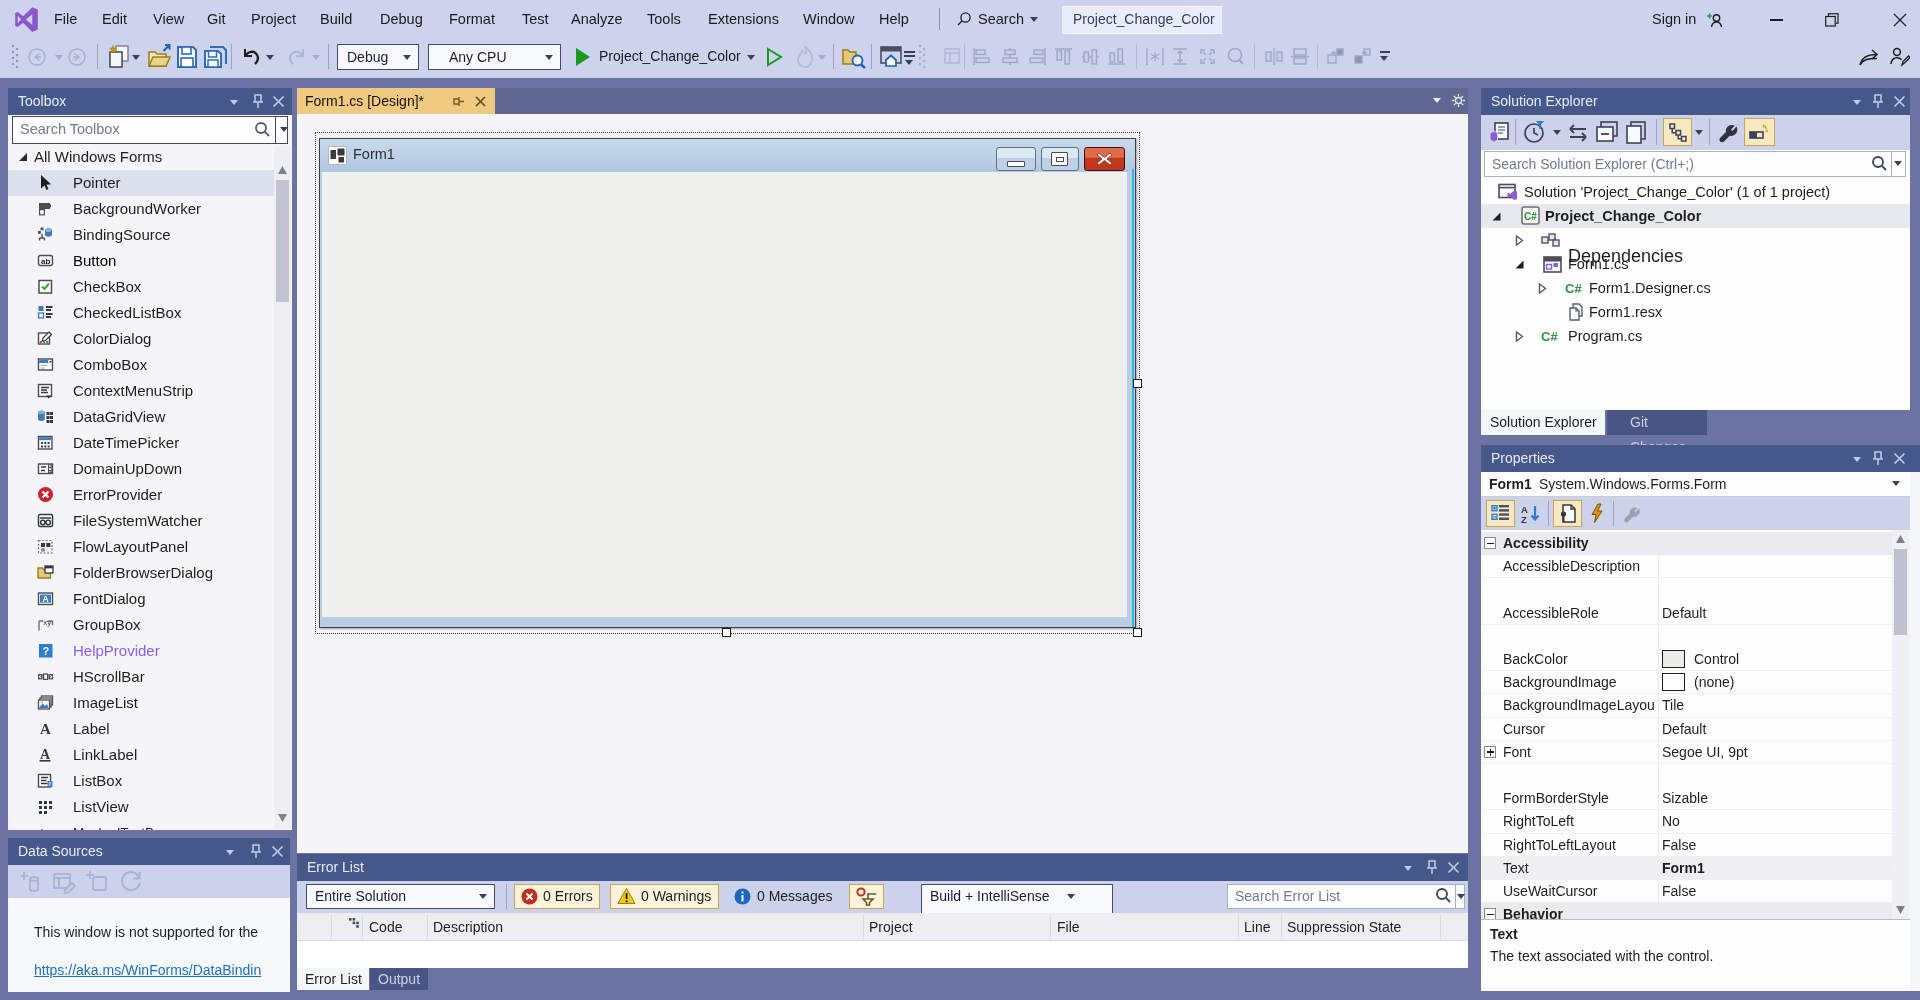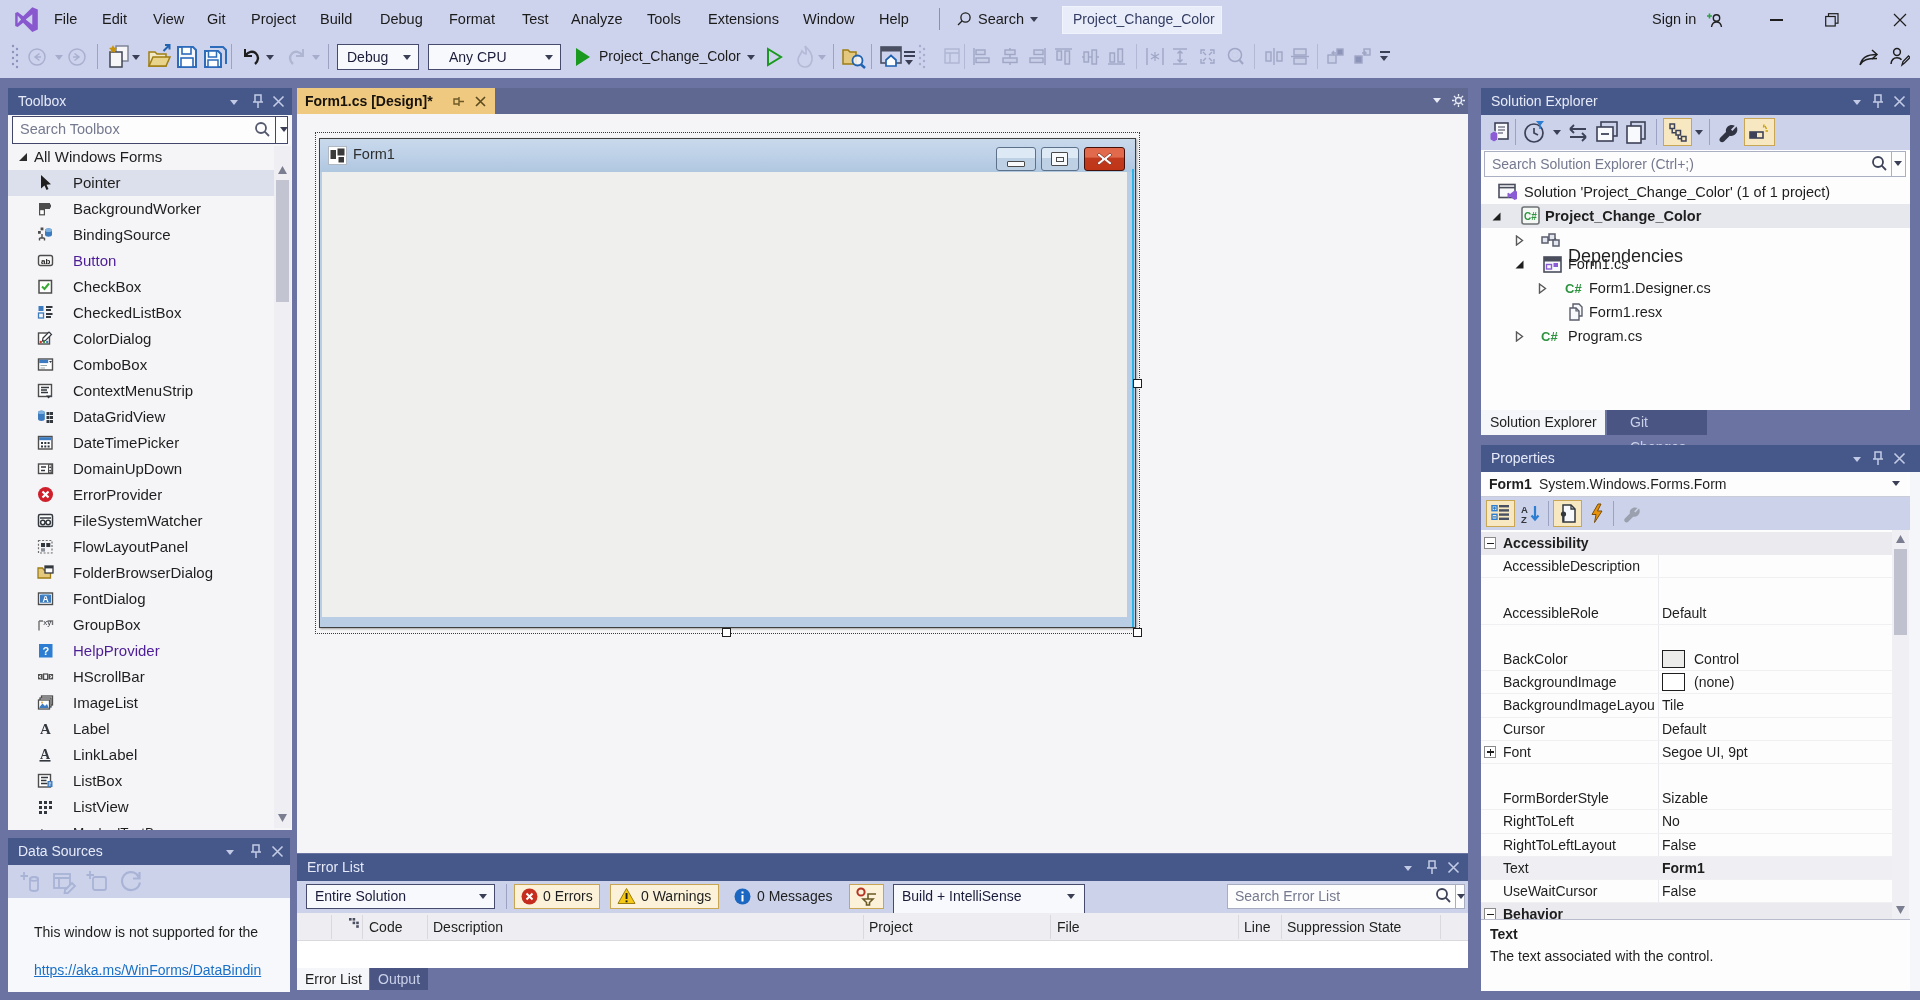--- a/index.html
+++ b/index.html
@@ -14,21 +14,21 @@
 .caret.light { border-top-color:#A6ADCC; }
 .tbtxt { position:absolute; font-size:14px; color:#1b1b1b; top:48px; }
 .combo { position:absolute; top:44px; height:26px; background:#F7F9FC; border:1px solid #464B6D; font-size:14px; color:#1b1b3a; line-height:24px; }
 
 .panel { position:absolute; background:#F6F6F9; }
 .ptitle { position:absolute; left:0; top:0; right:0; height:27px; background:#46588A; color:#E6EAF8; font-size:14px; line-height:27px; padding-left:10px; }
 .lavbar { background:#CBD2EA; }
 .searchbox { position:absolute; background:#FDFDFE; border:1px solid #42466A; }
 .gray { color:#75798E; }
 
-#doctab { position:absolute; left:0; top:0; width:198px; height:26px; background:#EEC97F; font-weight:bold; font-size:14px; color:#17120B; line-height:26px; padding-left:8px; }
+#doctab { position:absolute; left:0; top:0; width:198px; height:26px; background:#EEC97F; font-weight:normal; font-size:14px; color:#17120B; line-height:26px; padding-left:8px; }
 
 .prow { position:absolute; left:0; width:412px; height:23.2px; font-size:14px; line-height:23px; }
 .pname { position:absolute; left:22px; top:0; width:155px; overflow:hidden; white-space:nowrap; }
 .pval { position:absolute; left:181px; top:0; white-space:nowrap; }
 .phead { background:#EAEAEF; font-weight:bold; }
 </style>
 </head>
 <body>
 <div id="chrome"></div>
 
@@ -348,21 +348,21 @@
       <rect x="1" y="5" width="2.8" height="2.8" fill="#4d4d4d"></rect>
       <rect x="3.6" y="1.5" width="2.8" height="2.8" fill="#4d4d4d"></rect>
       <path d="M8 4.2 C8 3 9.6 2.2 11.5 2.2 C13.4 2.2 15 3 15 4.2 L15 8.8 C15 10 13.4 10.8 11.5 10.8 C9.6 10.8 8 10 8 8.8 Z" fill="#3C7BBF"></path>
       <ellipse cx="11.5" cy="4.2" rx="3.5" ry="1.8" fill="#7FB2E0"></ellipse>
     </svg>
  <div class="abs" style="left:65px;top:134px;font-size:15px;line-height:26px;color:#1e1e1e">BindingSource</div>
  <svg class="abs" style="left:29px;top:164px" width="17" height="17" viewBox="0 0 17 17">
       <rect x="1.5" y="3.5" width="14" height="10" rx="2" fill="#F8F8F8" stroke="#4d4d4d" stroke-width="1.4"></rect>
       <text x="4" y="11.5" font-size="8" font-weight="bold" fill="#1e1e1e" font-family="Liberation Sans">ab</text>
     </svg>
- <div class="abs" style="left:65px;top:160px;font-size:15px;line-height:26px;color:#4c1d95">Button</div>
+ <div class="abs" style="left:65px;top:160px;font-size:15px;line-height:26px;color:#000000">Button</div>
  <svg class="abs" style="left:29px;top:190px" width="17" height="17" viewBox="0 0 17 17">
       <rect x="2" y="2.5" width="12.5" height="12.5" fill="#fff" stroke="#4d4d4d" stroke-width="1.5"></rect>
       <path d="M5 8.5 L7.5 11 L12 5.5" fill="none" stroke="#39A935" stroke-width="2"></path>
     </svg>
  <div class="abs" style="left:65px;top:186px;font-size:15px;line-height:26px;color:#1e1e1e">CheckBox</div>
  <svg class="abs" style="left:29px;top:216px" width="17" height="17" viewBox="0 0 17 17">
       <rect x="1.5" y="2" width="5" height="5" fill="#3C7BBF"></rect>
       <rect x="1.5" y="9" width="5" height="5" fill="none" stroke="#3C7BBF" stroke-width="1.3"></rect>
       <path d="M9 3 L15.5 3 M9 6 L14 6 M9 10 L15.5 10 M9 13 L14 13" stroke="#33373E" stroke-width="1.8"></path>
     </svg>
@@ -456,21 +456,21 @@
  <div class="abs" style="left:65px;top:498px;font-size:15px;line-height:26px;color:#1e1e1e">FontDialog</div>
  <svg class="abs" style="left:29px;top:528px" width="17" height="17" viewBox="0 0 17 17">
       <path d="M2 5 L2 14.5 M2 5 L6 5 M10.5 5 L15.5 5 L15.5 9" stroke="#707070" stroke-width="1.4" fill="none"></path>
       <text x="6.2" y="8.5" font-size="8" fill="#33373E" font-family="Liberation Sans">xy</text>
     </svg>
  <div class="abs" style="left:65px;top:524px;font-size:15px;line-height:26px;color:#1e1e1e">GroupBox</div>
  <svg class="abs" style="left:29px;top:554px" width="17" height="17" viewBox="0 0 17 17">
       <rect x="2" y="2" width="13.5" height="13.5" fill="#2D7DD2"></rect>
       <text x="5.5" y="13" font-size="11" font-weight="bold" fill="#fff" font-family="Liberation Sans">?</text>
     </svg>
- <div class="abs" style="left:65px;top:550px;font-size:15px;line-height:26px;color:#4c1d95">HelpProvider</div>
+ <div class="abs" style="left:65px;top:550px;font-size:15px;line-height:26px;color:#8b5cf6">HelpProvider</div>
  <svg class="abs" style="left:29px;top:580px" width="17" height="17" viewBox="0 0 17 17">
       <g fill="#4d4d4d">
         <rect x="1" y="6" width="4.6" height="5.4"></rect>
         <rect x="11.5" y="6" width="4.6" height="5.4"></rect>
         <rect x="6.6" y="6" width="4" height="5.4" fill="none" stroke="#4d4d4d" stroke-width="1.2"></rect>
       </g>
       <path d="M3.8 7.3 L2.4 8.7 L3.8 10.1 M13.3 7.3 L14.7 8.7 L13.3 10.1" stroke="#fff" stroke-width="1.1" fill="none"></path>
     </svg>
  <div class="abs" style="left:65px;top:576px;font-size:15px;line-height:26px;color:#1e1e1e">HScrollBar</div>
  <svg class="abs" style="left:29px;top:606px" width="17" height="17" viewBox="0 0 17 17">
@@ -654,21 +654,21 @@
       <circle cx="8.5" cy="8.5" r="8" fill="#1A66C0"></circle>
       <rect x="7.5" y="7" width="2" height="6.5" fill="#fff"></rect>
       <rect x="7.5" y="3.5" width="2" height="2" fill="#fff"></rect>
     </svg>
  <div class="abs" style="left:460px;top:30px;font-size:14px;line-height:25px">0 Messages</div>
  <div class="abs" style="left:552px;top:30px;width:35px;height:25px;background:#FBF2D9;border:1px solid #C8A653"></div>
  <svg class="abs" style="left:559px;top:33px" width="20" height="19" viewBox="0 0 20 19">
   <circle cx="5" cy="5" r="3.6" fill="none" stroke="#B43322" stroke-width="2"></circle>
   <path d="M7 12 L17 12 L13.5 15.5 L13.5 18 L10.5 18 L10.5 15.5 Z M12 12 L12 7 L20 7" fill="none" stroke="#6B5A26" stroke-width="1.6"></path>
  </svg>
- <div class="combo" style="left:596px;top:30px;width:192px;height:41px;padding-left:8px;line-height:23px">Build + IntelliSense</div>
+ <div class="combo" style="left:624px;top:30px;width:192px;height:41px;padding-left:8px;line-height:23px">Build + IntelliSense</div>
  <div class="caret" style="left:770px;top:40px"></div>
  <div class="searchbox" style="left:930px;top:30px;width:238px;height:25px;border-color:#A9ADC2"></div>
  <div class="abs gray" style="left:938px;top:34px;font-size:14px">Search Error List</div>
  <svg class="abs" style="left:1138px;top:33px" width="17" height="17" viewBox="0 0 17 17">
       <circle cx="7" cy="7" r="5" fill="none" stroke="#3E4258" stroke-width="1.8"></circle>
       <line x1="10.7" y1="10.7" x2="15" y2="15" stroke="#3E4258" stroke-width="1.8"></line>
     </svg>
  <div class="vsep" style="left:1158px;top:31px;height:23px;background:#A9ADC2"></div>
  <div class="caret" style="left:1160px;top:40px"></div>
 

